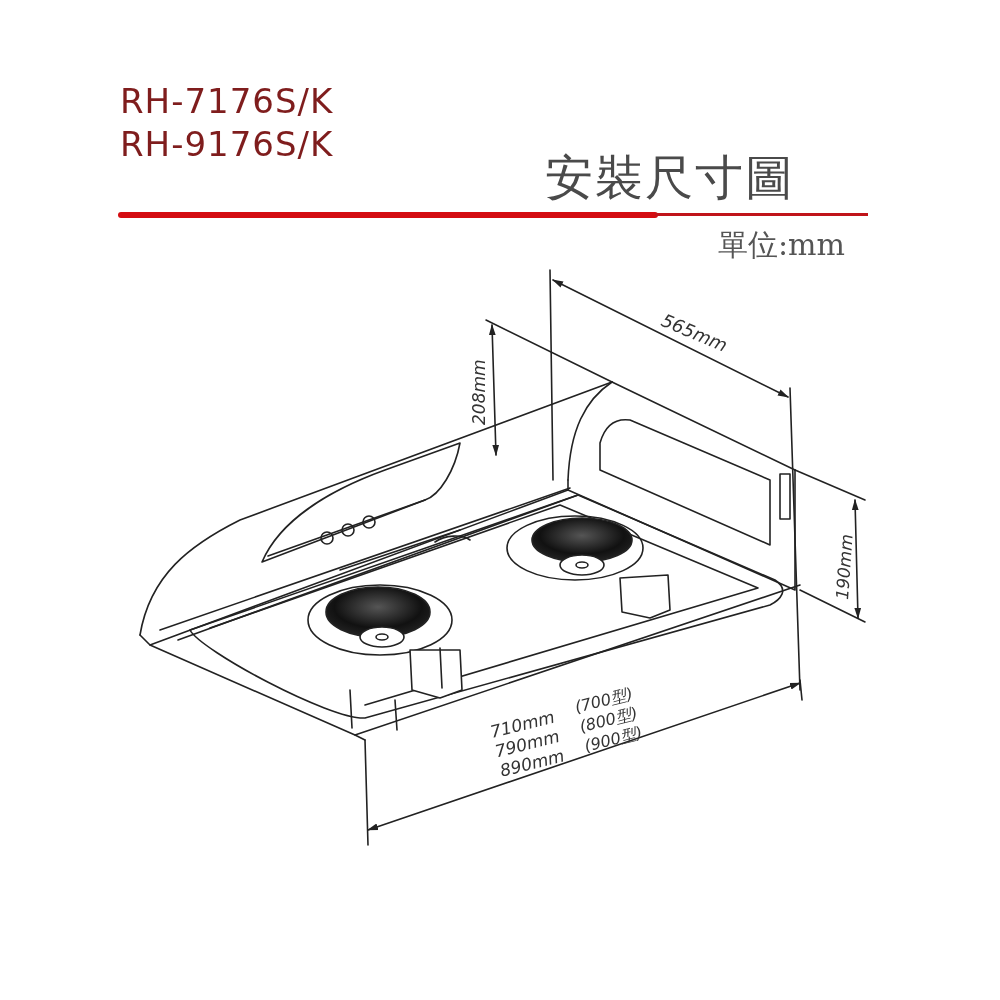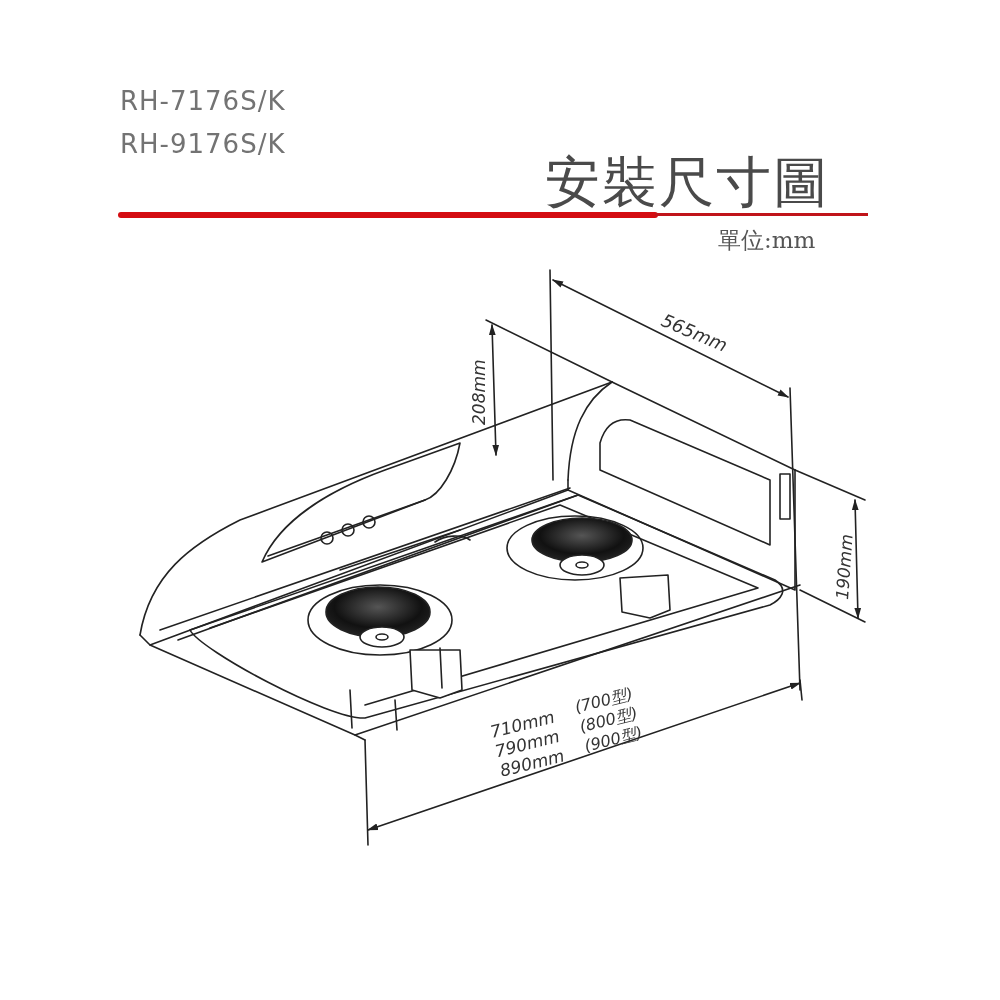--- a/index.html
+++ b/index.html
@@ -1,20 +1,20 @@
 <!DOCTYPE html>
 <html><head>
 <meta charset="utf-8">
 <style>
   html, body { margin: 0; padding: 0; background: #ffffff; }
   body { width: 1000px; height: 1000px; position: relative; overflow: hidden; font-family: "DejaVu Sans", sans-serif; }
-  .model-list { position: absolute; left: 120px; top: 80px; color: #737373; font-family: "DejaVu Sans", sans-serif; font-size: 26px; line-height: 43px; letter-spacing: 1px; }
+  .model-list { position: absolute; left: 120px; top: 80px; color: #7f1d1d; font-family: "DejaVu Sans", sans-serif; font-size: 34px; line-height: 43px; letter-spacing: 1px; }
   .model-list div { height: 43px; }
-  .title { position: absolute; left: 545px; top: 146px; font-family: "DejaVu Serif", serif; font-size: 55px; color: #4a4a4a; letter-spacing: 2px; }
-  .unit { position: absolute; left: 718px; top: 225px; font-family: "DejaVu Serif", serif; font-size: 23px; color: #555; }
+  .title { position: absolute; left: 545px; top: 146px; font-family: "DejaVu Serif", serif; font-size: 48px; color: #4a4a4a; letter-spacing: 2px; }
+  .unit { position: absolute; left: 718px; top: 225px; font-family: "DejaVu Serif", serif; font-size: 30px; color: #555; }
   .rule-thick { position: absolute; left: 118px; top: 212px; width: 540px; height: 6px; background: #d40d12; border-radius: 3px; }
   .rule-thin { position: absolute; left: 655px; top: 213px; width: 213px; height: 3px; background: #c0141a; }
   svg.drawing { position: absolute; left: 0; top: 0; }
   .dim-label { font-family: "DejaVu Sans", sans-serif; font-style: italic; fill: #333; }
 </style>
 </head>
 <body>
 
 <div class="model-list">
   <div>RH-7176S/K</div>

